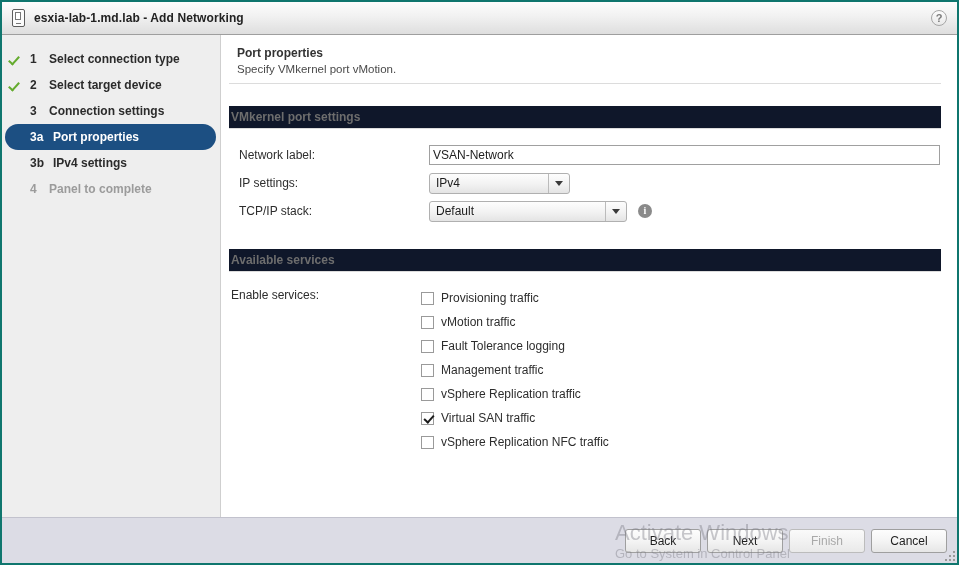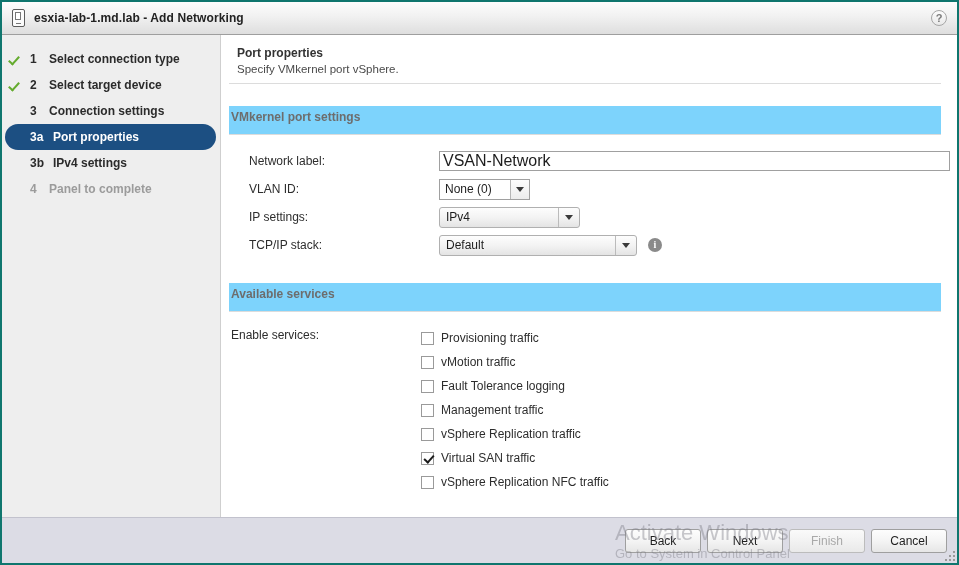--- a/index.html
+++ b/index.html
@@ -189,35 +189,35 @@
     margin: 0 0 8px 0;
   }
   .head-rule {
     height: 1px;
     background: #dcdcdc;
     margin: 0 16px 0 8px;
   }
 
   .section-band {
     margin: 22px 16px 0 8px;
-    background: #7dd3fc;
+    background: #0f172a;
     border-bottom: 1px solid #dcdcdc;
-    padding: 4px 0 10px 2px;
+    padding: 4px 0 4px 2px;
     font-size: 12px;
     font-weight: bold;
     color: #6d6d6d;
     box-sizing: border-box;
   }
   .section-band.second {
     margin-top: 24px;
   }
 
   .form-grid {
     margin-top: 12px;
-    padding-left: 28px;
+    padding-left: 18px;
   }
   .form-row {
     display: flex;
     align-items: center;
     height: 28px;
   }
   .form-label {
     width: 190px;
     min-width: 190px;
     font-size: 12px;
@@ -228,21 +228,21 @@
     align-items: center;
   }
 
   
   .text-input {
     width: 511px;
     height: 20px;
     border: 1px solid #a0a0a0;
     background: #ffffff;
     font-family: "Liberation Sans", sans-serif;
-    font-size: 16px;
+    font-size: 12px;
     color: #1d1d1d;
     padding: 0 3px;
     box-sizing: border-box;
     outline: none;
   }
 
   
   .dd-flat {
     display: inline-flex;
     align-items: stretch;
@@ -491,46 +491,35 @@
         <span class="nav-num">4</span>
         <span class="nav-label">Panel to complete</span>
       </div>
 
     </div>
 
     <div class="content">
 
       <div class="page-head">
         <div class="page-title">Port properties</div>
-        <div class="page-sub">Specify VMkernel port vSphere.</div>
+        <div class="page-sub">Specify VMkernel port vMotion.</div>
       </div>
       <div class="head-rule"></div>
 
       <div class="section-band">VMkernel port settings</div>
 
       <div class="form-grid">
 
         <div class="form-row">
           <div class="form-label">Network label:</div>
           <div class="field-wrap">
             <input class="text-input" type="text" value="VSAN-Network" style="">
           </div>
         </div>
 
-        <div class="form-row">
-          <div class="form-label">VLAN ID:</div>
-          <div class="field-wrap">
-            <div class="dd-flat">
-              <span class="dd-val">None (0)</span>
-              <span class="dd-arrow">
-                <span class="caret"></span>
-              </span>
-            </div>
-          </div>
-        </div>
 
         <div class="form-row">
           <div class="form-label">IP settings:</div>
           <div class="field-wrap">
             <div class="dd-bevel dd-ip">
               <span class="dd-val">IPv4</span>
               <span class="dd-arrow">
                 <span class="caret"></span>
               </span>
             </div>

